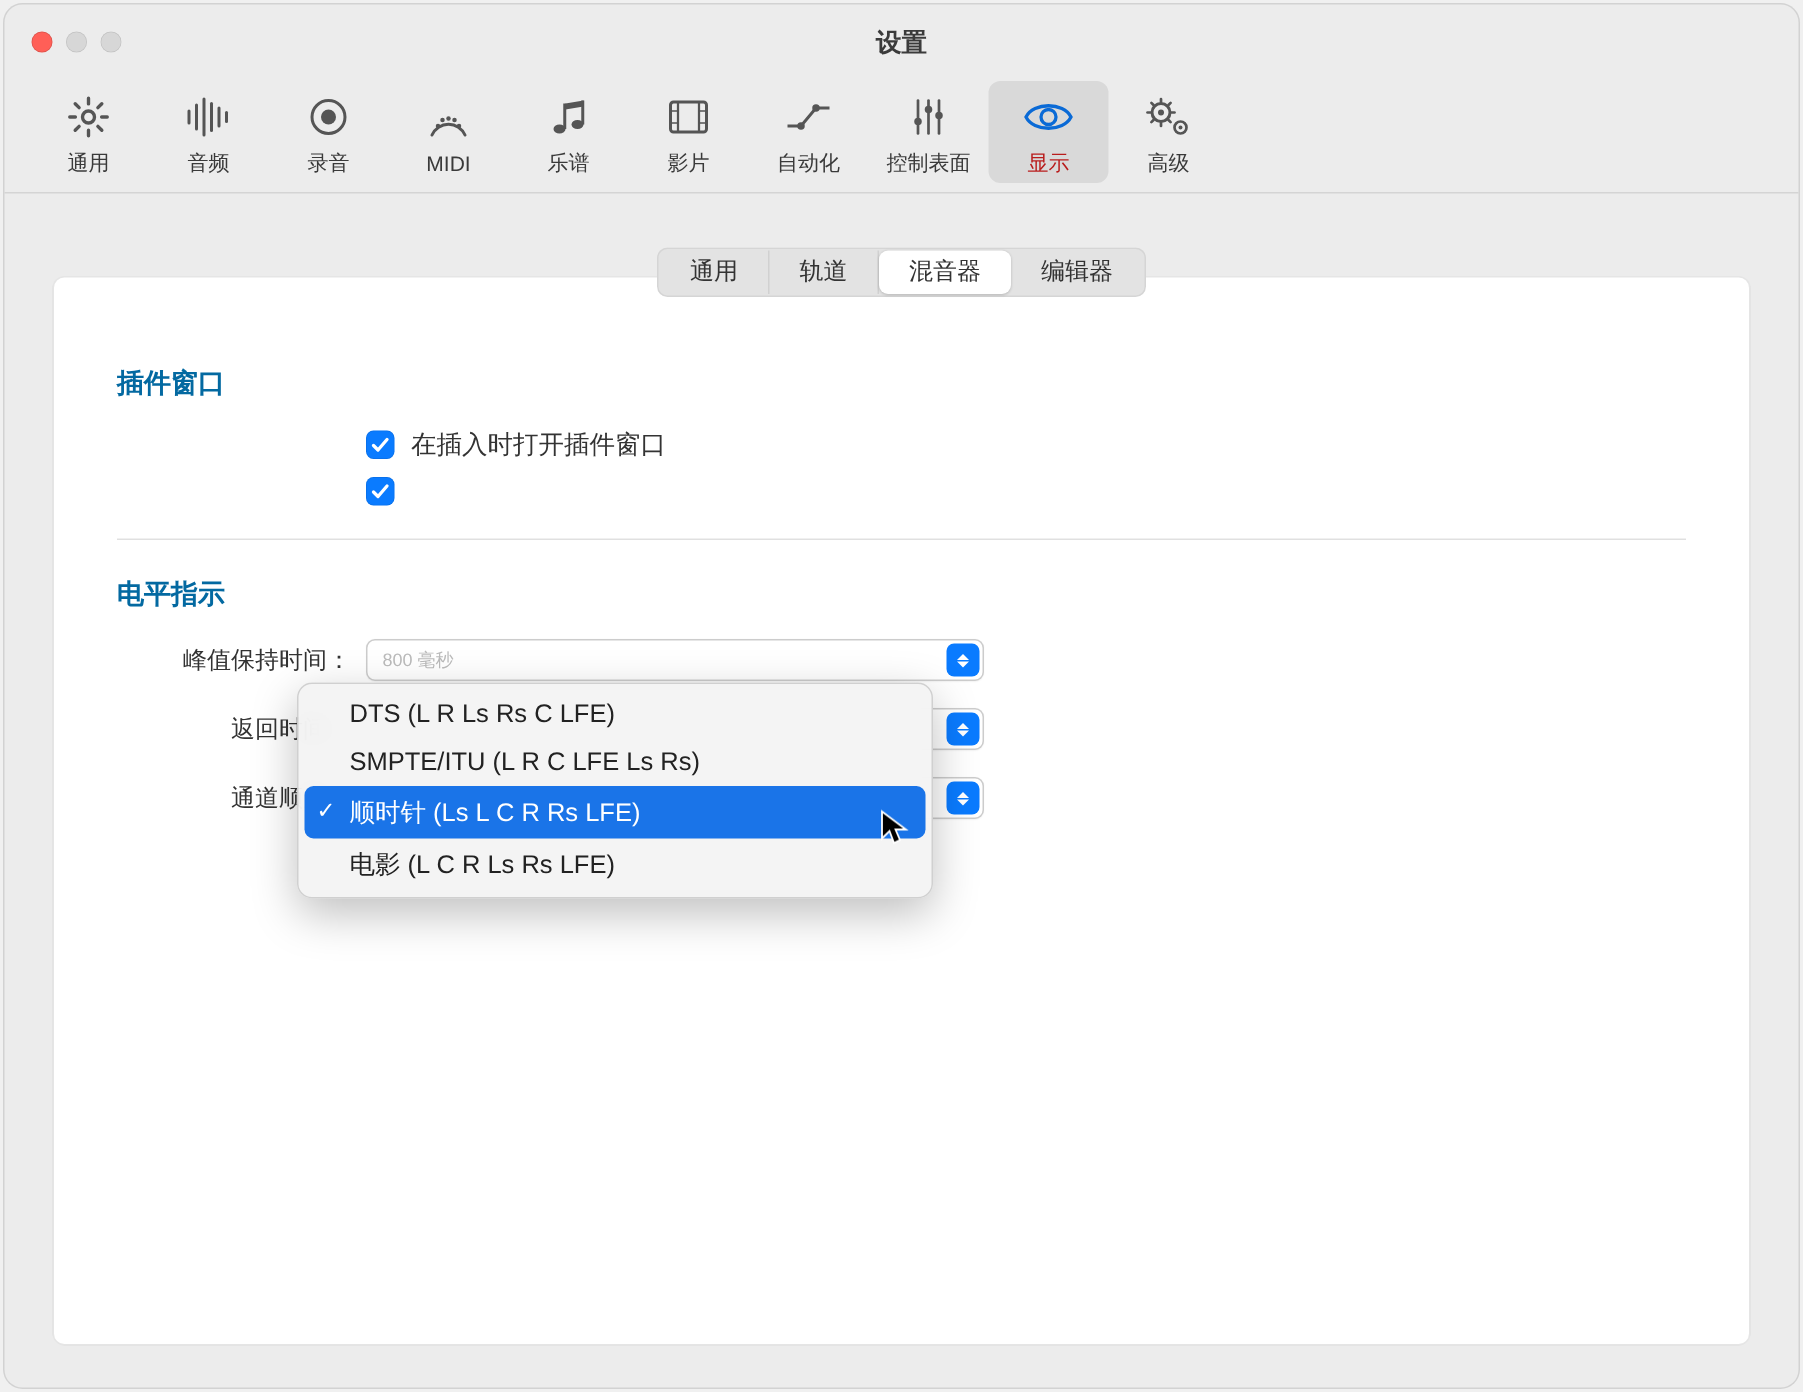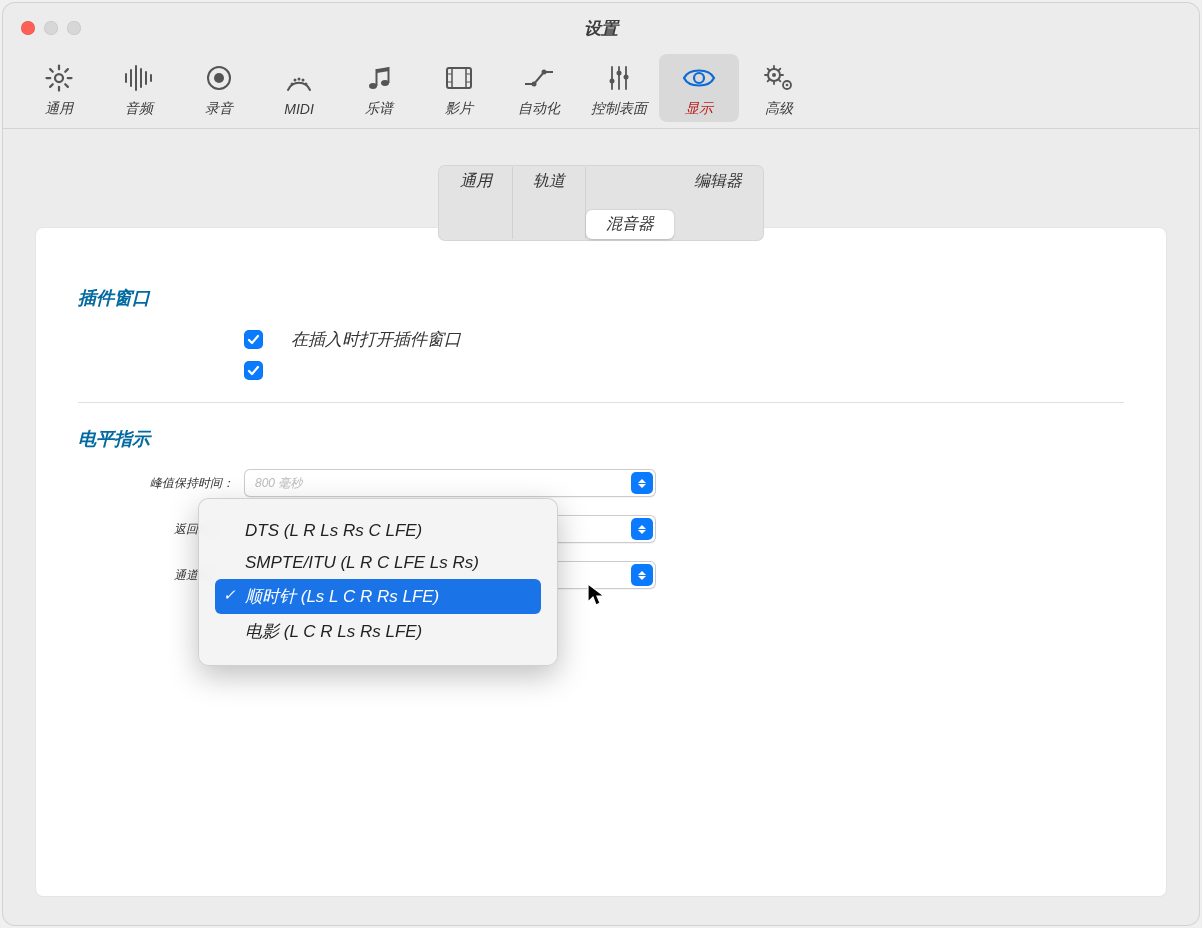--- a/index.html
+++ b/index.html
@@ -15,21 +15,20 @@
     width: 1196px;
     height: 922px;
     margin: 3px;
     background: #ececec;
     border-radius: 12px;
     box-shadow: 0 0 0 1px rgba(0,0,0,0.12);
     display: flex;
     flex-direction: column;
     overflow: hidden;
     position: relative;
-    font-style: italic;
   }
   .titlebar {
     height: 50px;
     display: flex;
     align-items: center;
     padding: 0 18px;
     position: relative;
   }
   .traffic {
     display: flex;
@@ -113,40 +112,39 @@
     color: #333;
     border-right: 1px solid rgba(0,0,0,0.08);
     cursor: default;
   }
   .seg .sbtn:last-child { border-right: none; }
   .seg .sbtn.active {
     background: #ffffff;
     border-radius: 6px;
     box-shadow: 0 0.5px 2px rgba(0,0,0,0.2);
     border-right: none;
-    margin-top: 43px;
   }
   .panel {
     flex: 1;
     background: #ffffff;
     border: 1px solid rgba(0,0,0,0.1);
     border-radius: 8px;
     padding: 58px 42px 28px 42px;
     position: relative;
   }
   .section-title {
     font-size: 18px;
     font-weight: 600;
     color: #0369a1;
     margin-bottom: 18px;
   }
   .checkrow {
     display: flex;
     align-items: center;
-    gap: 28px;
+    gap: 11px;
     margin-left: 166px;
     margin-bottom: 10px;
     font-size: 17px;
     color: #333;
   }
   .chk {
     width: 19px; height: 19px;
     border-radius: 5px;
     background: #0a7bff;
     display: flex; align-items: center; justify-content: center;
@@ -160,21 +158,21 @@
   }
   .formrow {
     display: flex;
     align-items: center;
     margin-bottom: 18px;
     gap: 10px;
   }
   .formrow .label {
     width: 156px;
     text-align: right;
-    font-size: 12px;
+    font-size: 16px;
     color: #333;
   }
   .popup {
     width: 412px;
     height: 28px;
     background: #fff;
     border: 1px solid rgba(0,0,0,0.2);
     border-radius: 6px;
     display: flex;
     align-items: center;
@@ -202,27 +200,27 @@
     border-right: 4px solid transparent;
   }
   .popup .cap .tri.up { border-bottom: 4px solid #fff; }
   .popup .cap .tri.dn { border-top: 4px solid #fff; }
 
   
   .menu {
     position: absolute;
     left: 162px;
     top: 270px;
-    width: 360px;
+    width: 424px;
     background: #f3f3f3ee;
     backdrop-filter: blur(10px);
     border: 1px solid rgba(0,0,0,0.15);
     border-radius: 10px;
     box-shadow: 0 10px 30px rgba(0,0,0,0.25);
-    padding: 16px;
+    padding: 4px;
     z-index: 10;
   }
   .menu .mitem {
     padding: 6px 10px 6px 30px;
     font-size: 17px;
     color: #222;
     border-radius: 6px;
     position: relative;
     cursor: default;
   }

